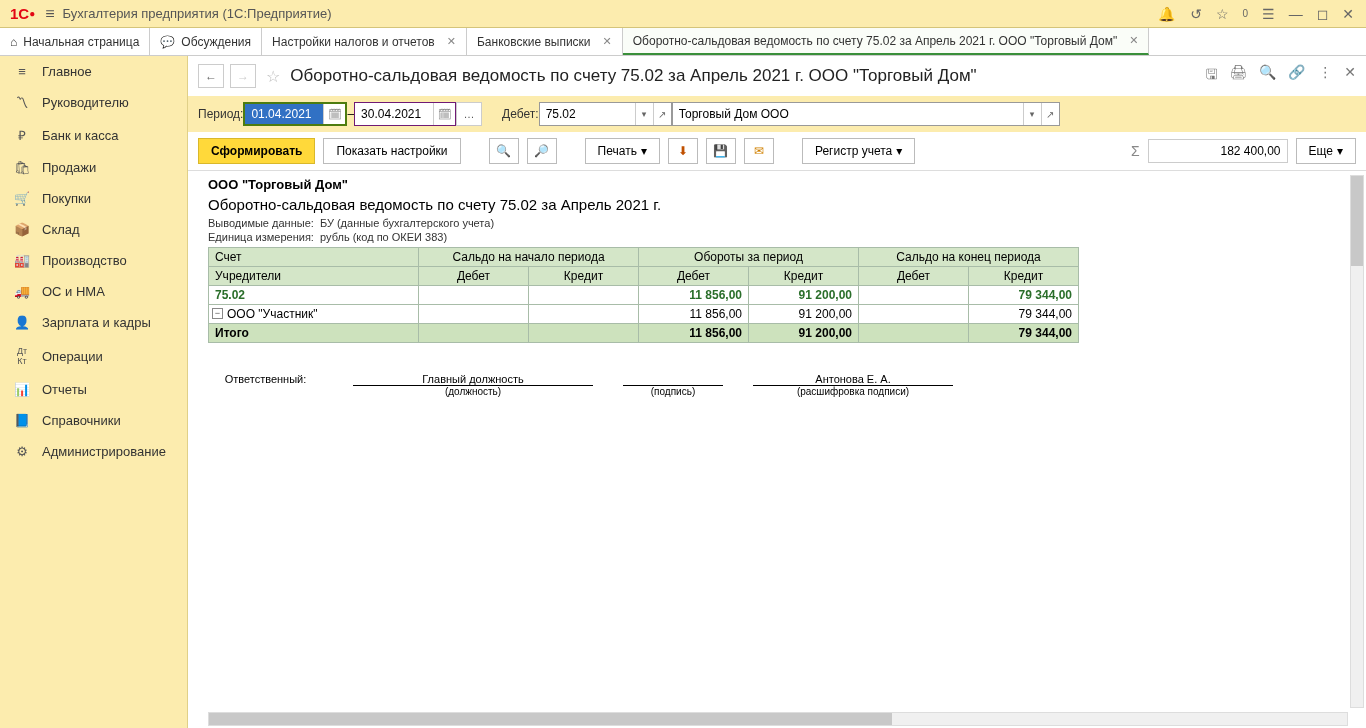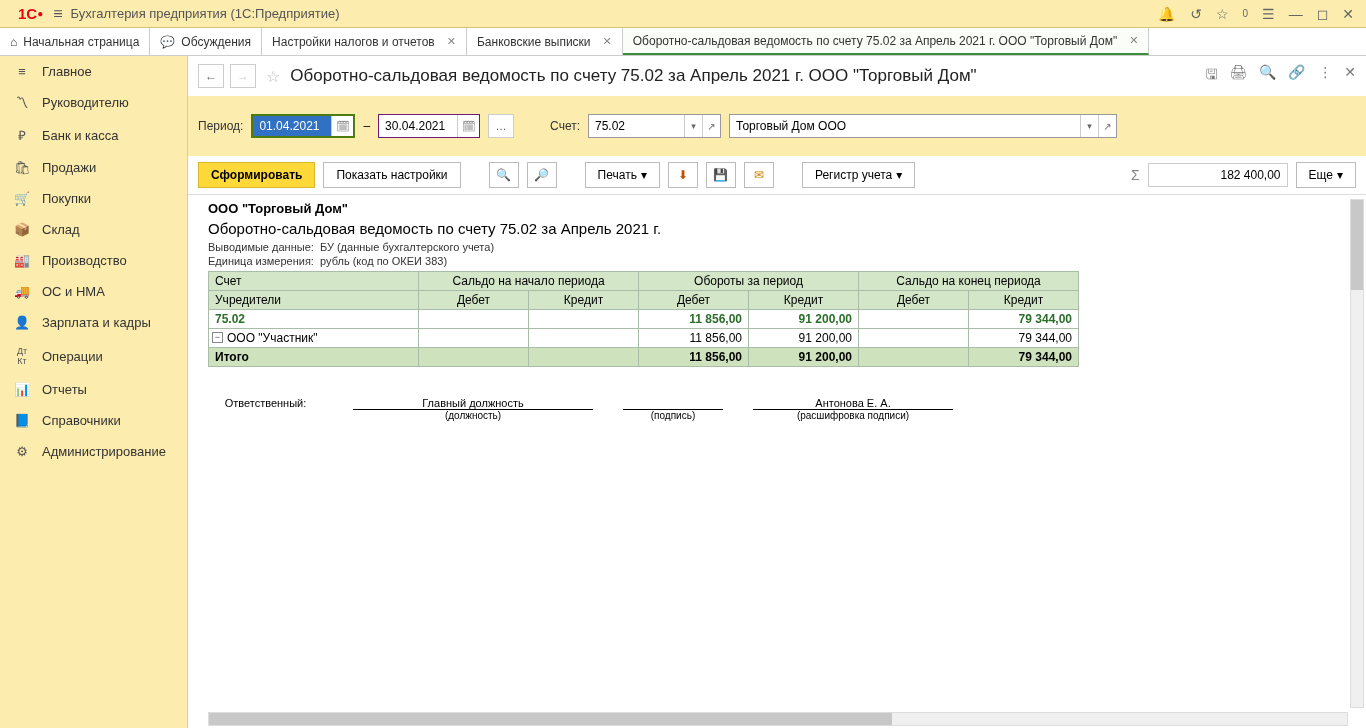--- a/index.html
+++ b/index.html
@@ -1,18 +1,18 @@
 <!DOCTYPE html>
 <html><head>
 <meta charset="utf-8">
 <style>
 * { box-sizing: border-box; margin: 0; padding: 0; }
 body { font-family: Arial, sans-serif; font-size: 12px; background: #fff; overflow: hidden; }
 .titlebar { height: 28px; background: #fcecae; display: flex; align-items: center; padding: 0 4px; border-bottom: 1px solid #d4c47a; }
-.titlebar .logo { color: #e30613; font-weight: bold; font-size: 15px; margin-right: 4px; margin-left:14px; }
+.titlebar .logo { color: #e30613; font-weight: bold; font-size: 15px; margin-right: 4px; margin-left:6px; }
 .titlebar .logo small{font-size:10px;position:relative;top:-2px;}
 .titlebar .menu-icon { margin: 0 8px 0 6px; cursor: pointer; font-size:16px; color:#555;}
 .titlebar .title { color: #555; font-size: 13px; }
 .titlebar .right-icons { margin-left: auto; display: flex; align-items: center; gap: 14px; padding-right: 8px; color: #666; }
 .titlebar .right-icons span { cursor: pointer; font-size:14px;}
 .tabbar { height: 28px; background: #fff; display: flex; align-items: stretch; border-bottom: 1px solid #ccc; }
 .tab { display: flex; align-items: center; padding: 0 10px; border-right: 1px solid #ccc; cursor: pointer; font-size: 12px; color: #333; gap:6px;}
 .tab.home { gap:6px;}
 .tab .close { margin-left: 6px; color: #888; font-size:11px;}
 .tab.active { border-bottom: 2px solid #3a8f3a; background: #fafdf8; }
@@ -20,21 +20,21 @@
 .sidebar { width: 188px; background: #fcecae; border-right:1px solid #e0d088; overflow:hidden;}
 .sb-item { display: flex; align-items: center; padding: 8px 14px; cursor: pointer; color: #333; gap:12px; font-size:13px;}
 .sb-icon { width: 16px; text-align: center; color: #555; font-size:13px;}
 .content { flex: 1; background: #fff; display: flex; flex-direction: column; min-width:0;}
 .content-header { height: 40px; display: flex; align-items: center; padding: 0 10px; gap: 6px; }
 .nav-btn { width: 26px; height: 24px; border: 1px solid #ccc; background: #fff; display:flex;align-items:center;justify-content:center;font-size:12px;color:#666;cursor:pointer;}
 .nav-btn.disabled { color: #ccc; }
 .star { font-size:16px; color:#bbb;margin:0 4px;}
 .content-title { font-size: 17px; font-weight: normal; color: #222; }
 .content-hdr-right { margin-left: auto; display: flex; gap: 12px; color:#777;font-size:14px;}
-.params-row { background: #fcecae; padding: 18px 10px; display: flex; align-items: center; gap: 8px; }
+.params-row { background: #fcecae; padding: 6px 10px; display: flex; align-items: center; }
 .params-row label { color: #333; }
 .date-input { display:inline-flex; border: 1px solid #701a75; background: #fff; height:24px;}
 .date-input.sel{border:2px solid #4d7c0f;}
 .date-input input { border: none; padding: 2px 6px; width: 78px; font-size:12px; outline:none;}
 .date-input.sel input{background:#3171c4;color:#fff;}
 .date-input .cal-btn{width:22px;border-left:1px solid #ccc;display:flex;align-items:center;justify-content:center;font-size:11px;color:#777;cursor:pointer;}
 .small-btn{width:26px;height:24px;border:1px solid #ccc;background:#fff;display:flex;align-items:center;justify-content:center;color:#555;cursor:pointer;font-size:11px;}
 .sel-input{display:inline-flex;border:1px solid #999;background:#fff;height:24px;align-items:stretch;}
 .sel-input input{border:none;padding:2px 6px;font-size:12px;outline:none;}
 .sel-input .dd{width:18px;border-left:1px solid #ccc;display:flex;align-items:center;justify-content:center;font-size:9px;color:#666;cursor:pointer;}
@@ -192,21 +192,21 @@
         <input value="01.04.2021" style="">
         <span class="cal-btn">🗓</span>
       </span>
       <span>–</span>
       <span class="date-input">
         <input value="30.04.2021" style="">
         <span class="cal-btn">🗓</span>
       </span>
       <span class="small-btn">…</span>
       <span style="width:20px;"></span>
-      <label>Счет:</label>
+      <label>Дебет:</label>
       <span class="sel-input">
         <input style="width: 95px;" value="75.02">
         <span class="dd">▾</span>
         <span class="ext">↗</span>
       </span>
       <span class="sel-input">
         <input style="width: 350px;" value="Торговый Дом ООО">
         <span class="dd">▾</span>
         <span class="ext">↗</span>
       </span>

